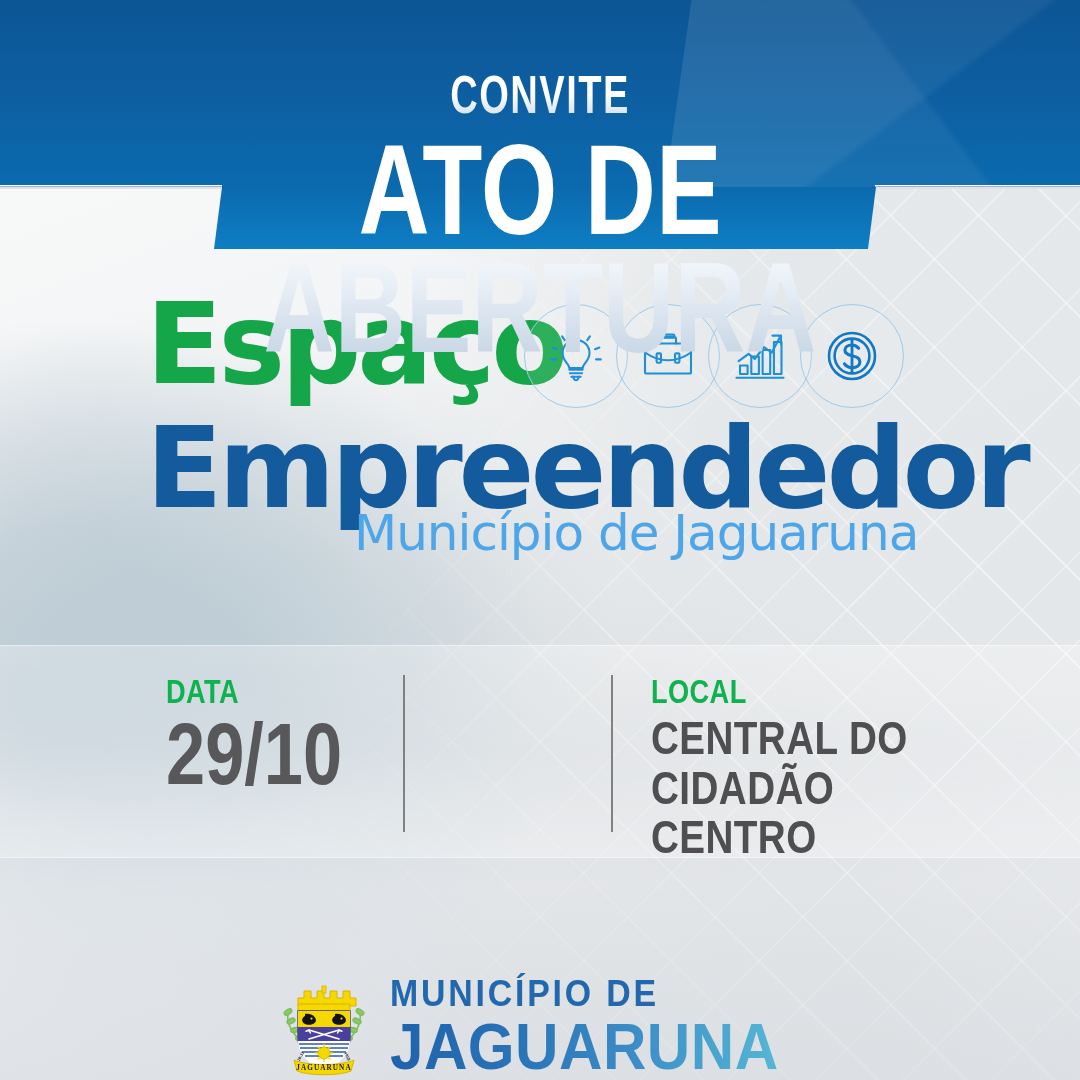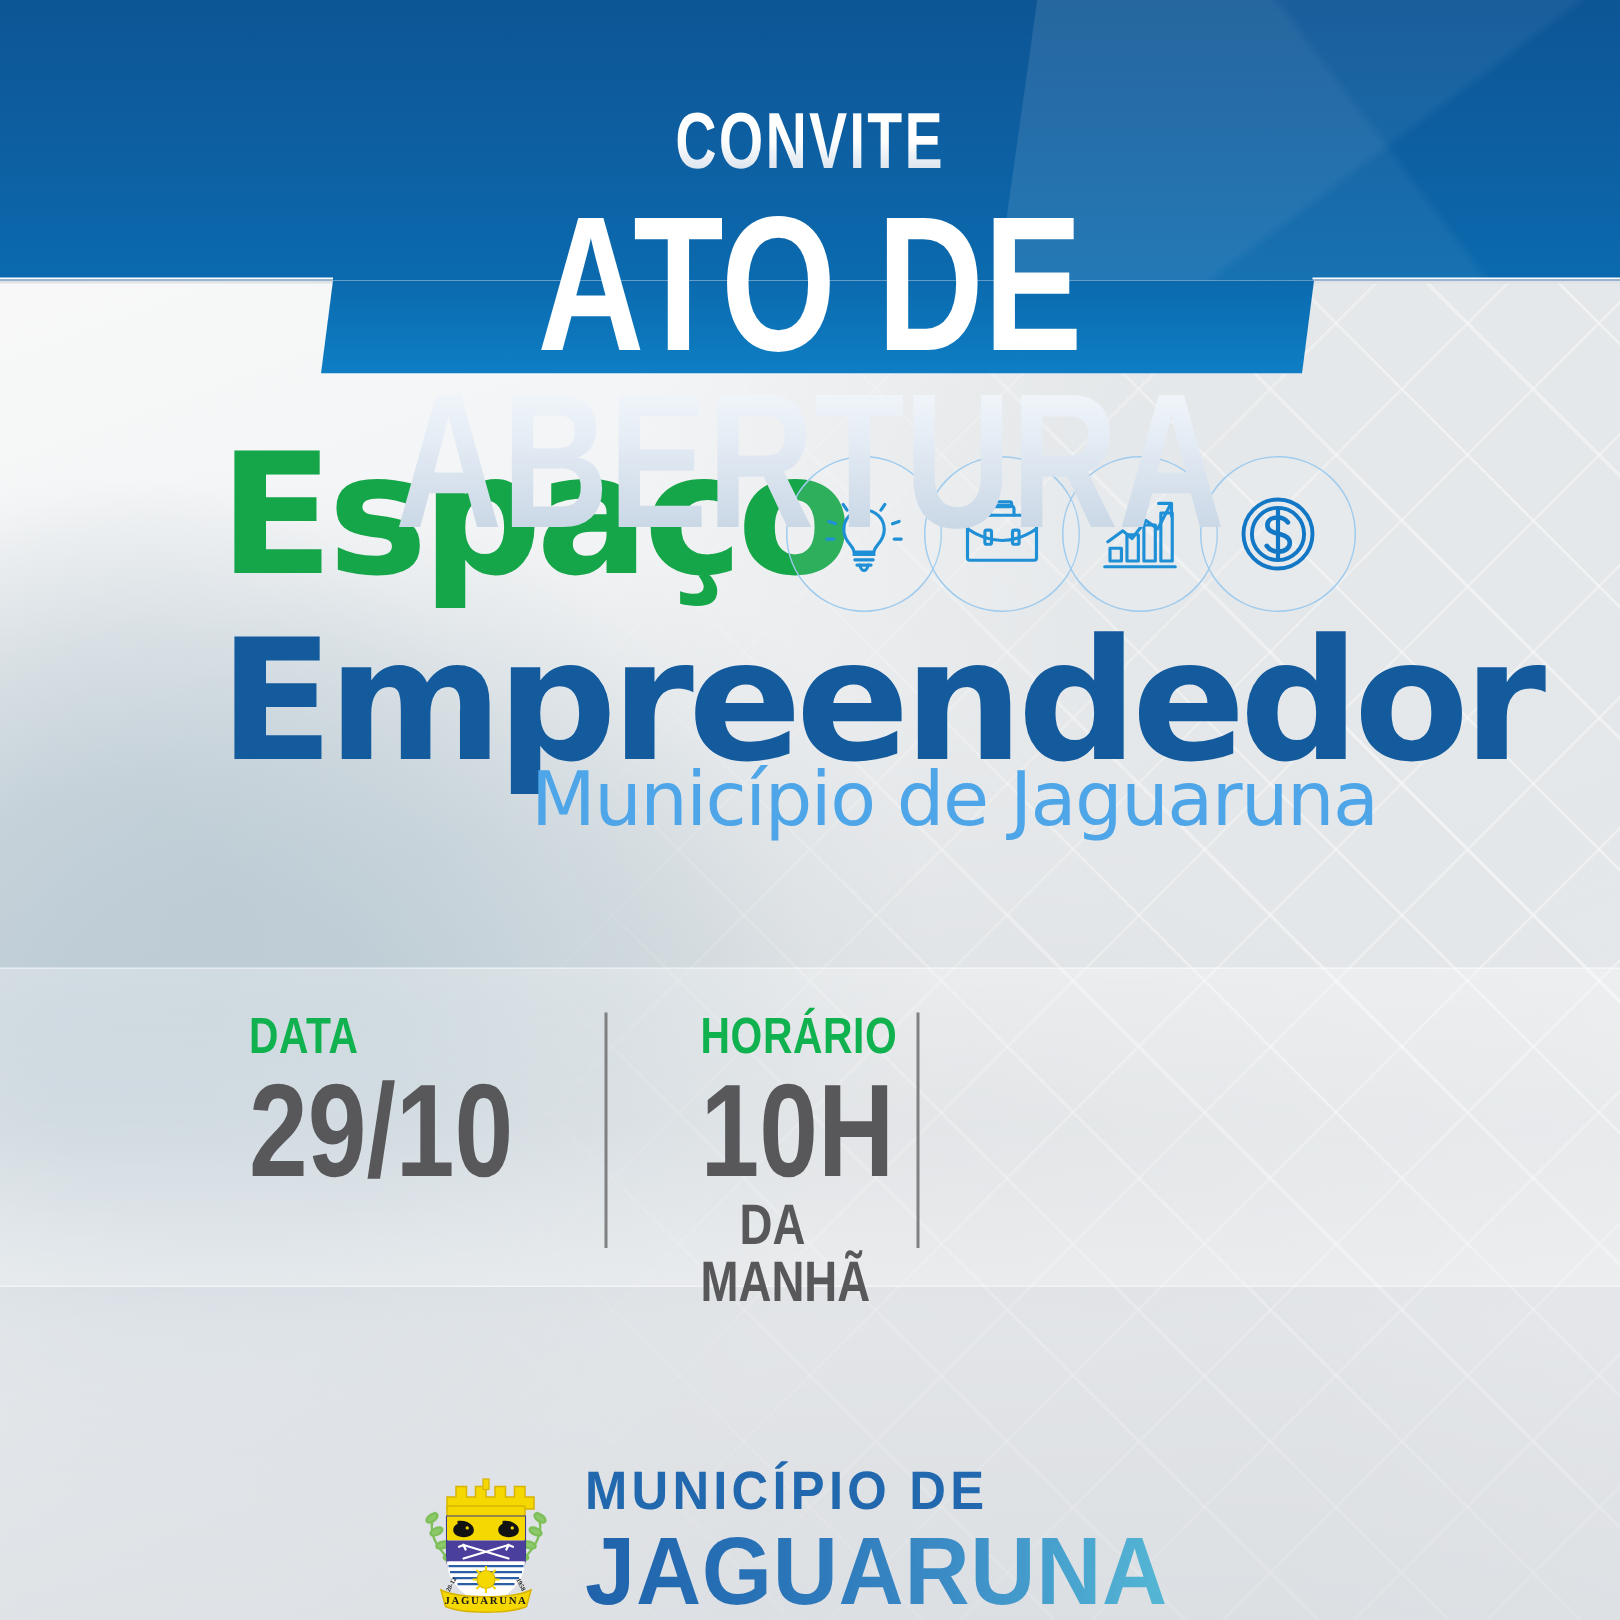--- a/index.html
+++ b/index.html
@@ -342,26 +342,26 @@
   <div class="divider div-1"></div>
   <div class="divider div-2"></div>
 
   <div class="info-row">
 
     <div class="info-col col-data">
       <div class="info-label">DATA</div>
       <div class="info-big">29/10</div>
     </div>
 
-    <div class="info-col col-horario">
-      <div class="info-label">HORÁRIO</div>
-      <div class="info-big">10H</div>
-      <div class="info-small">DA MANHÃ</div>
+
+    <div class="info-col col-local">
+      <div class="info-label">LOCAL</div>
+      <div class="info-place">CENTRAL DO CIDADÃO
+CENTRO</div>
     </div>
-
 
   </div>
 
   <div class="footer">
 
     <svg class="crest" viewBox="0 0 96 100">
 
       <g stroke="#7fbf5a" stroke-width="1.6" fill="#8cc96a">
         <path d="M14 30c-3 6-3 14 1 21s9 11 12 13" fill="none"></path>
         <path d="M82 30c3 6 3 14-1 21s-9 11-12 13" fill="none"></path>

